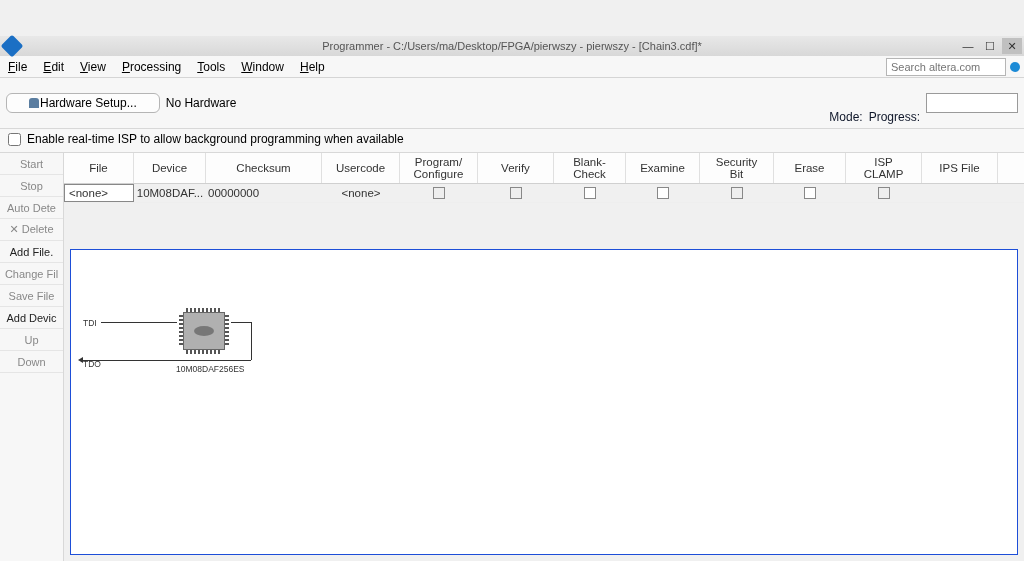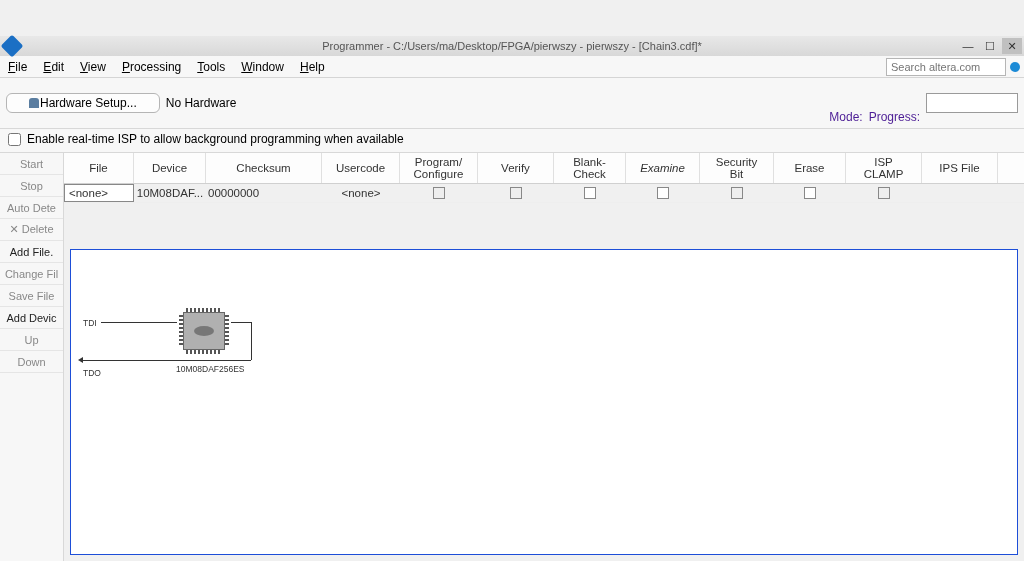--- a/index.html
+++ b/index.html
@@ -67,21 +67,21 @@
       gap: 6px; font-size: 12px;
     }
     .btn {
       background: #fdfdfd;
       border: 1px solid #b5b5b5;
       border-radius: 6px;
       padding: 2px 22px;
       display: flex; align-items: center; gap:1px;
       cursor: pointer;
     }
-    .toolbar .label { color: #4c1d95; margin-top: 28px; }
+    .toolbar .label { color: #0f172a; margin-top: 28px; }
     .toolbar .mode-sel {
       width: 130px; height: 20px;
       border: 1px solid #9a9a9a; background:#fff;
       display:flex; align-items:center; justify-content:space-between;
       padding: 0 4px; font-size:12px;
     }
     .toolbar .progress {
       width: 92px; height: 20px;
       border: 1px solid #9a9a9a; background:#fff;
     }
@@ -178,21 +178,21 @@
       border-bottom:3px solid transparent;
       border-right:5px solid #333;
     }
     .col-file { width:70px; }
     .col-device { width:72px; }
     .col-checksum { width:116px; }
     .col-usercode { width:78px; }
     .col-prog { width:78px; }
     .col-verify { width:76px; }
     .col-blank { width:72px; }
-    .col-examine { width:74px;font-style:italic; }
+    .col-examine { width:74px; }
     .col-secbit { width:74px; }
     .col-erase { width:72px; }
     .col-isp { width:76px; }
     .col-ips { width:76px; }
     .user-icon {
       width:10px; height:10px;
       background:#5a7da0;
       border-radius:3px 3px 0 0;
       position:relative;
     }
@@ -321,21 +321,21 @@
         </div>
       <div class="td col-isp">
           <span class="cb"></span>
         </div>
       <div class="td col-ips"></div>
     </div>
     <div style="height:40px;"></div>
 
     <div class="canvas">
       <span class="lbl-small" style="left:12px; top:68px;">TDI</span>
-      <span class="lbl-small" style="left:12px; top:118px;">TDO</span>
+      <span class="lbl-small" style="left:12px; top:109px;">TDO</span>
 
       <div class="wire" style="left:30px; top:72px; width:76px; height:1px;"></div>
       <div class="arrow-l" style="left:7px; top:107px;"></div>
       <div class="wire" style="left:12px; top:110px; width:94px; height:1px;"></div>
       <div class="wire" style="left:160px; top:72px; width:20px; height:1px;"></div>
       <div class="wire" style="left:180px; top:72px; width:1px; height:38px;"></div>
       <div class="wire" style="left:106px; top:110px; width:74px; height:1px;"></div>
 
       <div class="chip">
         <div class="pins h" style="left:9px; top:2px;">

